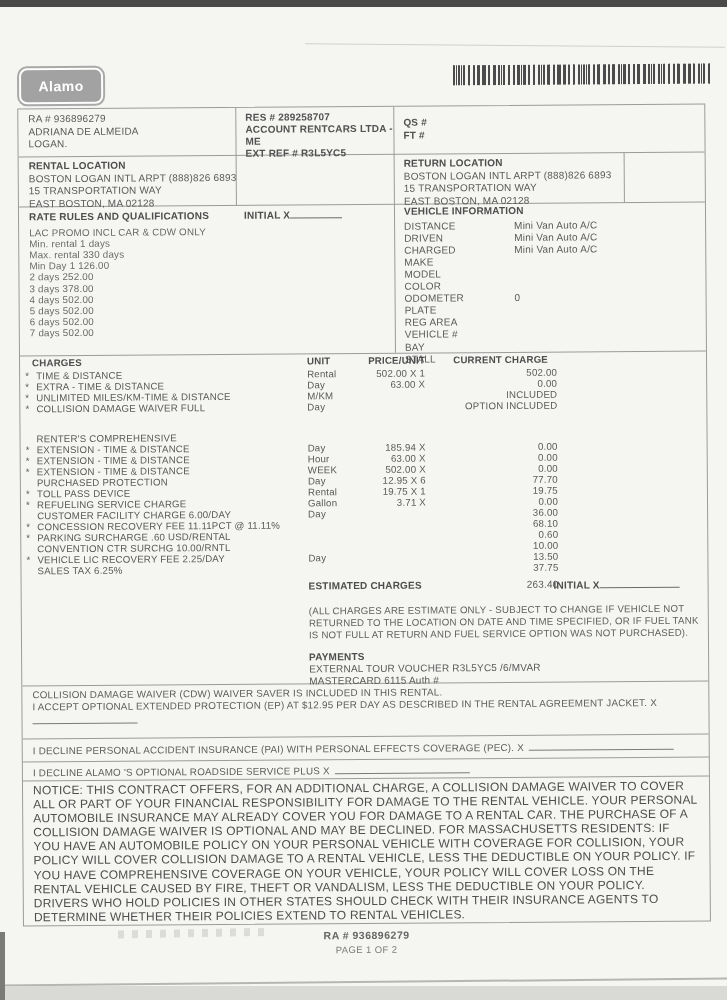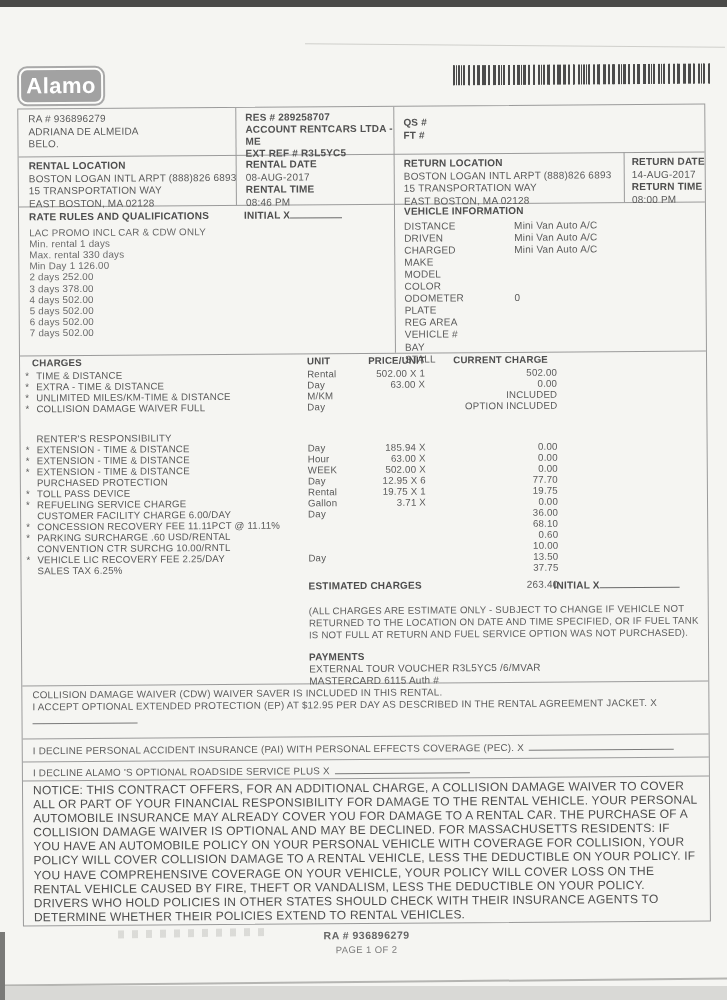--- a/index.html
+++ b/index.html
@@ -14,21 +14,21 @@
   .scan-topbar{position:absolute;left:0;top:0;width:727px;height:7px;background:#4a4a48;}
   .scan-crease{position:absolute;top:45px;left:305px;width:420px;height:1px;background:#cfcfcb;transform:rotate(0.5deg);}
   .paper-edge{position:absolute;top:981px;left:-6px;width:742px;height:2px;background:#b5b5b2;transform:rotate(-0.55deg);}
   .scan-bottom{position:absolute;left:0;top:986px;width:727px;height:14px;background:#d9d9d6;}
   .edge-left{position:absolute;left:0;top:932px;width:5px;height:68px;background:#78787а;background:#7a7a78;}
   
   .doc{position:absolute;left:0;top:0;width:727px;height:1000px;transform:rotate(-0.4deg);transform-origin:50% 50%;}
   
   .logo{position:absolute;left:20px;top:64px;width:88px;height:40px;border:2px solid #a9a9a9;border-radius:10px;background:#fdfdfb;padding:2px;box-sizing:border-box;}
   .logo-inner{width:100%;height:100%;background:#a2a2a2;border-radius:6px;display:flex;align-items:center;justify-content:center;
-    color:#fff;font-weight:700;font-size:22px;letter-spacing:.5px;}
+    color:#fff;font-weight:700;font-size:14px;letter-spacing:.5px;}
   
   .barcode{position:absolute;left:456px;top:66px;width:258px;height:20px;opacity:.85;
     background-image:
       repeating-linear-gradient(90deg,#2e2e2e 0 2px,transparent 2px 5px),
       repeating-linear-gradient(90deg,#2e2e2e 0 1px,transparent 1px 8px),
       repeating-linear-gradient(90deg,transparent 0 3px,#2e2e2e 3px 4px,transparent 4px 13px);}
   
   .form{position:absolute;left:20px;top:106px;width:686px;height:816px;border:1px solid #9b9b9b;font-size:10px;letter-spacing:.2px;}
   .hline{position:absolute;left:0;width:686px;height:1px;background:#9b9b9b;}
   .vline{position:absolute;width:1px;background:#9b9b9b;}
@@ -102,56 +102,44 @@
     <div class="hline" style="top:629px"></div>
     <div class="hline" style="top:652px"></div>
     <div class="hline" style="top:671px"></div>
     <div class="vline" style="left:217px;top:0;height:97px"></div>
     <div class="vline" style="left:375px;top:0;height:246px"></div>
     <div class="vline" style="left:605px;top:47px;height:50px"></div>
 
     <div class="cell" style="left:10px;top:4px">
       <div>RA # 936896279</div>
       <div>ADRIANA DE ALMEIDA</div>
-      <div>BELO.</div>
+      <div>LOGAN.</div>
     </div>
     <div class="cell sb" style="left:227px;top:4px;line-height:12px">
       <div>RES # 289258707</div>
       <div>ACCOUNT RENTCARS LTDA -</div>
       <div>ME</div>
       <div>EXT REF # R3L5YC5</div>
     </div>
     <div class="cell sb" style="left:385px;top:10px">
       <div>QS #</div>
       <div>FT #</div>
     </div>
 
     <div class="cell" style="left:10px;top:51px">
       <div class="b">RENTAL LOCATION</div>
       <div>BOSTON LOGAN INTL ARPT (888)826 6893</div>
       <div>15 TRANSPORTATION WAY</div>
       <div>EAST BOSTON, MA 02128</div>
     </div>
-    <div class="cell" style="left:227px;top:51px">
-      <div class="b">RENTAL DATE</div>
-      <div>08-AUG-2017</div>
-      <div class="b">RENTAL TIME</div>
-      <div>08:46 PM</div>
-    </div>
     <div class="cell" style="left:385px;top:51px">
       <div class="b">RETURN LOCATION</div>
       <div>BOSTON LOGAN INTL ARPT (888)826 6893</div>
       <div>15 TRANSPORTATION WAY</div>
       <div>EAST BOSTON, MA 02128</div>
-    </div>
-    <div class="cell" style="left:613px;top:51px">
-      <div class="b">RETURN DATE</div>
-      <div>14-AUG-2017</div>
-      <div class="b">RETURN TIME</div>
-      <div>08:00 PM</div>
     </div>
 
     <div class="cell" style="left:10px;top:101px">
       <div>
         <span class="b">RATE RULES AND QUALIFICATIONS</span>
         <span class="b" style="margin-left:32px">INITIAL X</span><span class="init-line"></span>
       </div>
       <div class="ratelines" style="margin-top:3px">
         <div>LAC PROMO INCL CAR &amp; CDW ONLY</div>
         <div>Min. rental 1 days</div>
@@ -250,21 +238,21 @@
         </div>
       <div class="crow">
           <span class="star">*</span>
           <span class="clabel">COLLISION DAMAGE WAIVER FULL</span>
           <span class="cunit">Day</span>
           <span class="cprice"></span>
           <span class="camount">OPTION INCLUDED</span>
         </div>
       <div class="crow gap">
           <span class="star"></span>
-          <span class="clabel">RENTER'S RESPONSIBILITY</span>
+          <span class="clabel">RENTER'S COMPREHENSIVE</span>
           <span class="cunit"></span>
           <span class="cprice"></span>
           <span class="camount"></span>
         </div>
       <div class="crow">
           <span class="star">*</span>
           <span class="clabel">EXTENSION - TIME &amp; DISTANCE</span>
           <span class="cunit">Day</span>
           <span class="cprice">185.94 X</span>
           <span class="camount">0.00</span>

